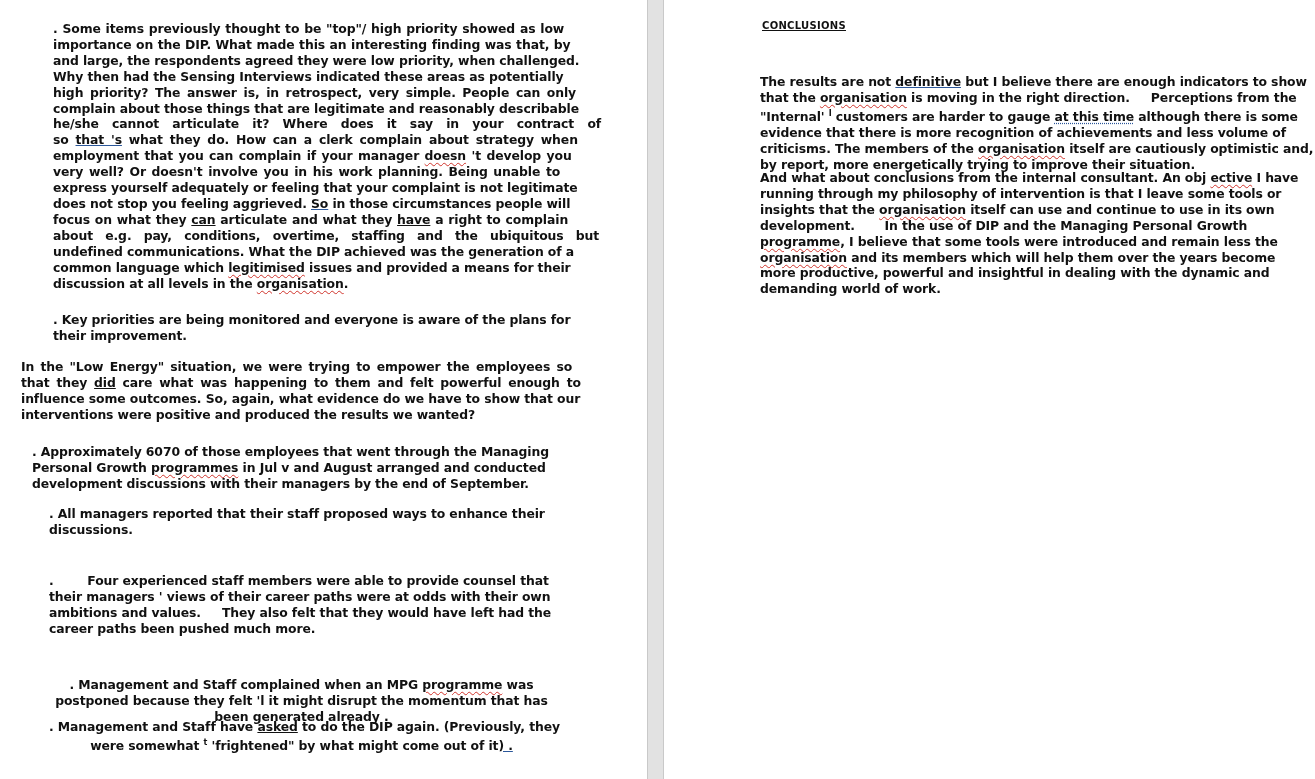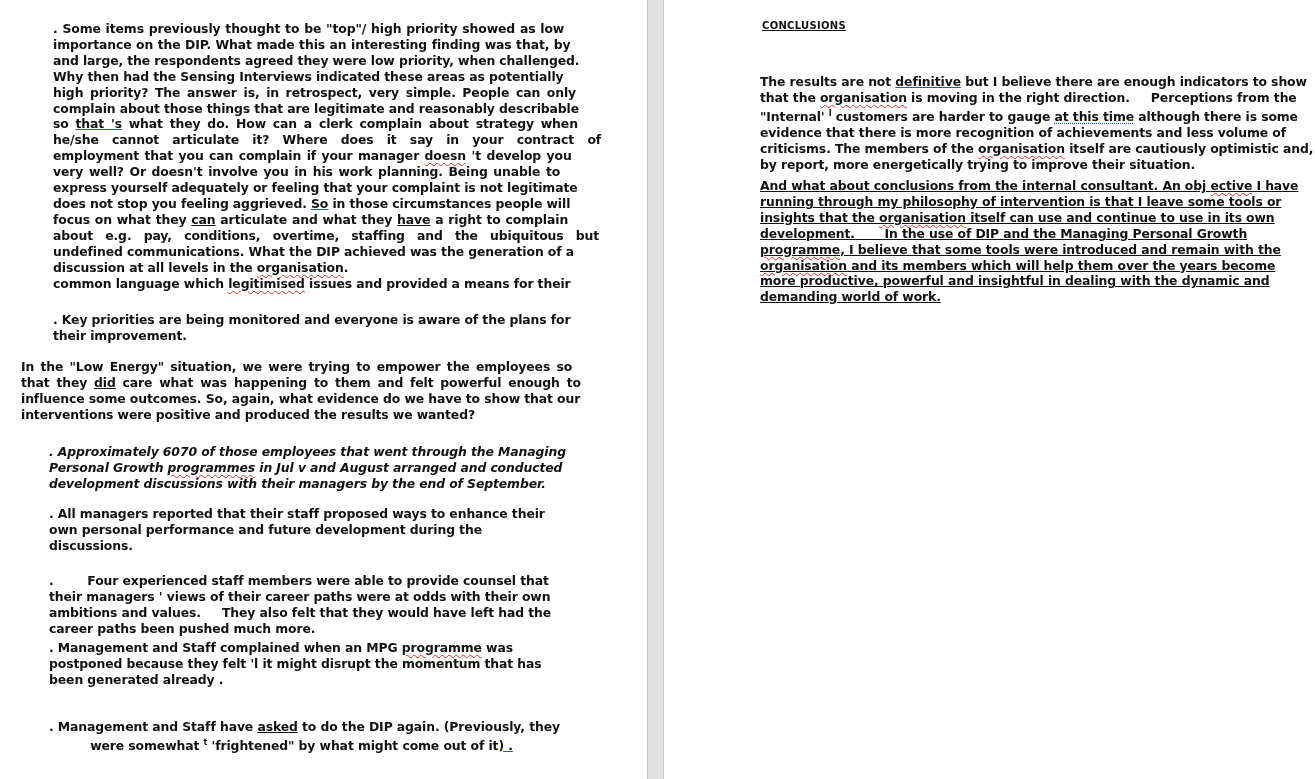--- a/index.html
+++ b/index.html
@@ -24,65 +24,64 @@
 
 <div class="page page-left">
 
   <div class="para just" style="left:53px; top:21px; width:503px;">
     <span class="line" style="word-spacing:0.6px">. Some items previously thought to be "top"/ high priority showed as low</span>
     <span class="line" style="word-spacing:0.3px">importance on the DIP. What made this an interesting finding was that, by</span>
     <span class="line">and large, the respondents agreed they were low priority, when challenged.</span>
     <span class="line">Why then had the Sensing Interviews indicated these areas as potentially</span>
     <span class="line" style="word-spacing:2.4px">high priority? The answer is, in retrospect, very simple. People can only</span>
     <span class="line">complain about those things that are legitimate and reasonably describable</span>
+    <span class="line" style="word-spacing:9px">he/she cannot articulate it? Where does it say in your contract of</span>
     <span class="line" style="word-spacing:2.6px"><span>so </span><span class="ub">that 's</span><span> what they do. How can a clerk complain about strategy when</span></span>
-    <span class="line" style="word-spacing:9px">he/she cannot articulate it? Where does it say in your contract of</span>
     <span class="line" style="word-spacing:1.2px"><span>employment that you can complain if your manager </span><span class="sp">doesn</span><span> 't develop you</span></span>
     <span class="line" style="word-spacing:1.4px">very well? Or doesn't involve you in his work planning. Being unable to</span>
     <span class="line">express yourself adequately or feeling that your complaint is not legitimate</span>
     <span class="line"><span>does not stop you feeling aggrieved. </span><span class="ub">So</span><span> in those circumstances people will</span></span>
     <span class="line" style="word-spacing:0.6px"><span>focus on what they </span><span class="u">can</span><span> articulate and what they </span><span class="u">have</span><span> a right to complain</span></span>
     <span class="line" style="word-spacing:8px">about e.g. pay, conditions, overtime, staffing and the ubiquitous but</span>
     <span class="line">undefined communications. What the DIP achieved was the generation of a</span>
+    <span class="line"><span>common language which </span><span class="sp">legitimised</span><span> issues and provided a means for their</span></span>
     <span class="line"><span>discussion at all levels in the </span><span class="sp">organisation</span><span>.</span></span>
-    <span class="line"><span>common language which </span><span class="sp">legitimised</span><span> issues and provided a means for their</span></span>
   </div>
 
   <div class="para" style="left:53px; top:312px; width:503px;">
     <span class="line">. Key priorities are being monitored and everyone is aware of the plans for</span>
     <span class="line">their improvement.</span>
   </div>
 
   <div class="para" style="left:21px; top:359px; width:535px;">
     <span class="line" style="word-spacing:2px">In the "Low Energy" situation, we were trying to empower the employees so</span>
     <span class="line" style="word-spacing:2.6px"><span>that they </span><span class="u">did</span><span> care what was happening to them and felt powerful enough to</span></span>
     <span class="line">influence some outcomes. So, again, what evidence do we have to show that our</span>
     <span class="line">interventions were positive and produced the results we wanted?</span>
   </div>
 
-  <div class="para" style="left:49px; top:444px; width:505px;font-style:italic;">
+  <div class="para" style="left:32px; top:444px; width:505px;">
     <span class="line">. Approximately 6070 of those employees that went through the Managing</span>
     <span class="line"><span>Personal Growth </span><span class="sp">programmes</span><span> in Jul v and August arranged and conducted</span></span>
     <span class="line">development discussions with their managers by the end of September.</span>
   </div>
 
   <div class="para" style="left:49px; top:506px; width:505px;">
     <span class="line">. All managers reported that their staff proposed ways to enhance their</span>
-    <span class="line">own personal performance and future development during the</span>
     <span class="line">discussions.</span>
   </div>
 
   <div class="para" style="left:49px; top:573px; width:505px;">
     <span class="line">.        Four experienced staff members were able to provide counsel that</span>
     <span class="line">their managers ' views of their career paths were at odds with their own</span>
     <span class="line">ambitions and values.     They also felt that they would have left had the</span>
     <span class="line">career paths been pushed much more.</span>
   </div>
 
-  <div class="para" style="left:49px; top:640px; width:505px;">
+  <div class="para" style="left:49px; top:677px; width:505px;text-align:center;">
     <span class="line"><span>. Management and Staff complained when an MPG </span><span class="sp">programme</span><span> was</span></span>
     <span class="line">postponed because they felt 'l it might disrupt the momentum that has</span>
     <span class="line">been generated already .</span>
   </div>
 
   <div class="para" style="left:49px; top:719px; width:505px;text-align:center;">
     <span class="line"><span>. Management and Staff have </span><span class="u">asked</span><span> to do the DIP again. (Previously, they</span></span>
     <span class="line"><span>were somewhat </span><sup style="font-size:8px">t</sup><span> 'frightened" by what might come out of it</span><span class="ub">) .</span></span>
   </div>
 </div>
@@ -95,22 +94,22 @@
 
 <div class="para" style="left:760px; top:74px; width:540px;">
   <span class="line"><span>The results are not </span><span class="ub">definitive</span><span> but I believe there are enough indicators to show</span></span>
   <span class="line"><span>that the </span><span class="sp">organisation</span><span> is moving in the right direction.     Perceptions from the</span></span>
   <span class="line"><span>"Internal' </span><sup style="font-size:8px">I</sup><span> customers are harder to gauge </span><span class="gr">at this time</span><span> although there is some</span></span>
   <span class="line">evidence that there is more recognition of achievements and less volume of</span>
   <span class="line"><span>criticisms. The members of the </span><span class="sp">organisation</span><span> itself are cautiously optimistic and,</span></span>
   <span class="line">by report, more energetically trying to improve their situation.</span>
 </div>
 
-<div class="para" style="left:760px; top:178px; width:540px;text-decoration:underline;">
+<div class="para" style="left:760px; top:170px; width:540px;">
   <span class="line"><span>And what about conclusions from the internal consultant. An obj </span><span class="sp">ective</span><span> I have</span></span>
   <span class="line">running through my philosophy of intervention is that I leave some tools or</span>
   <span class="line"><span>insights that the </span><span class="sp">organisation</span><span> itself can use and continue to use in its own</span></span>
   <span class="line">development.       In the use of DIP and the Managing Personal Growth</span>
-  <span class="line"><span class="sp">programme</span><span>, I believe that some tools were introduced and remain with the</span></span>
+  <span class="line"><span class="sp">programme</span><span>, I believe that some tools were introduced and remain less the</span></span>
   <span class="line"><span class="sp">organisation</span><span> and its members which will help them over the years become</span></span>
   <span class="line">more productive, powerful and insightful in dealing with the dynamic and</span>
   <span class="line">demanding world of work.</span>
 </div>
 
 </body></html>

